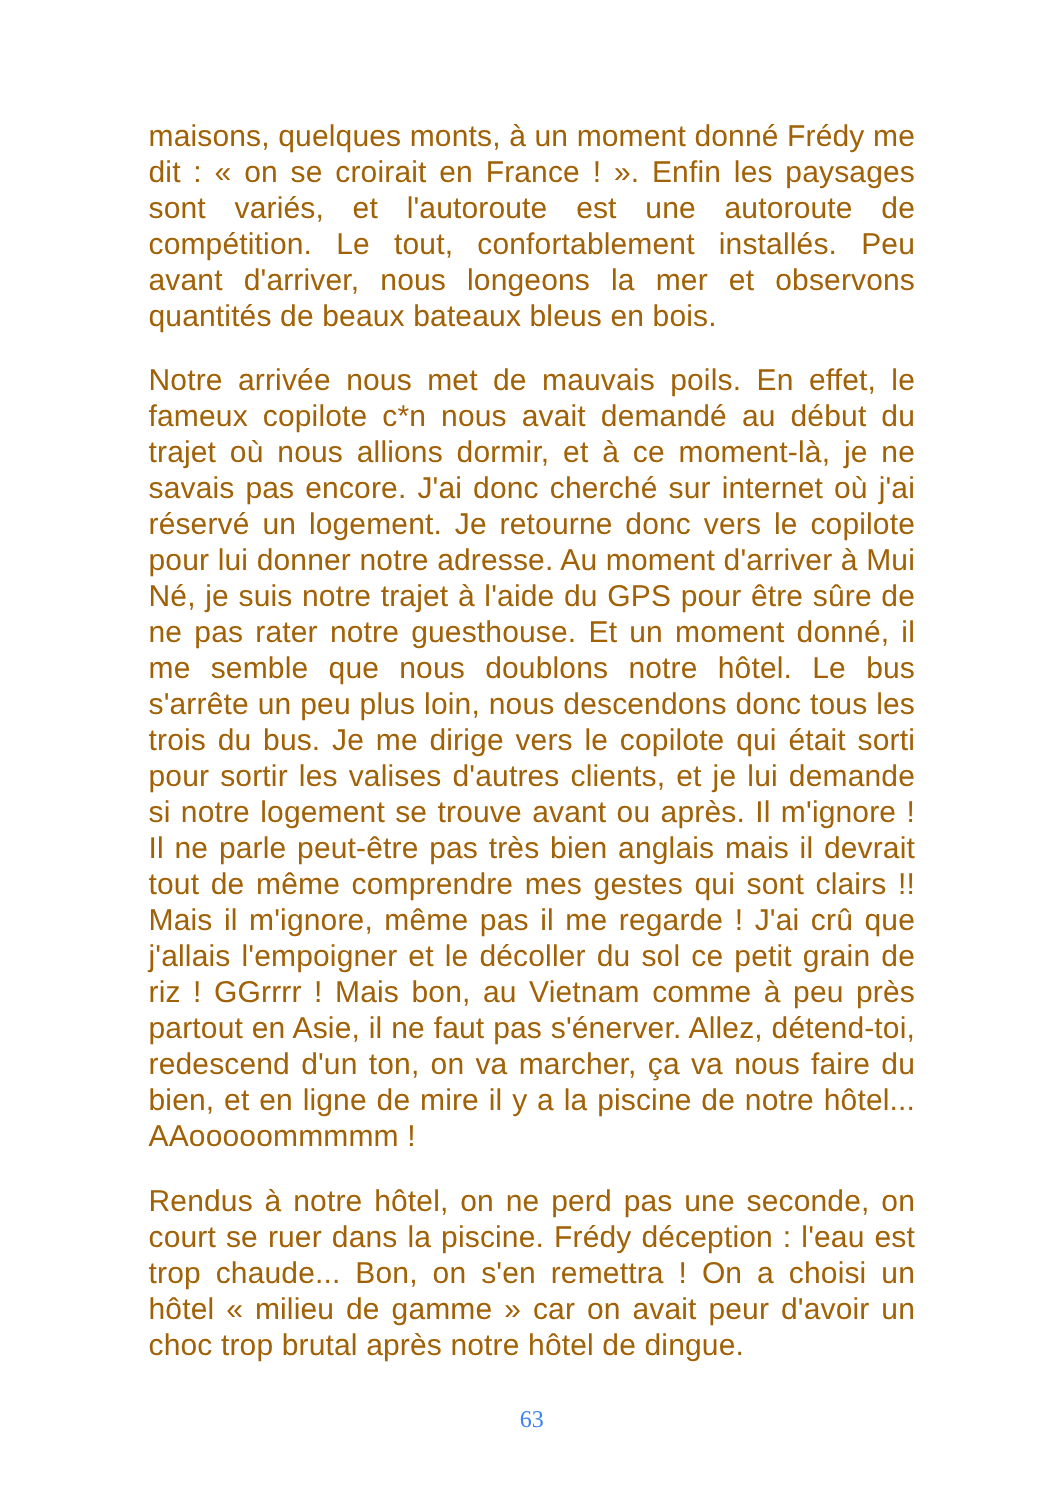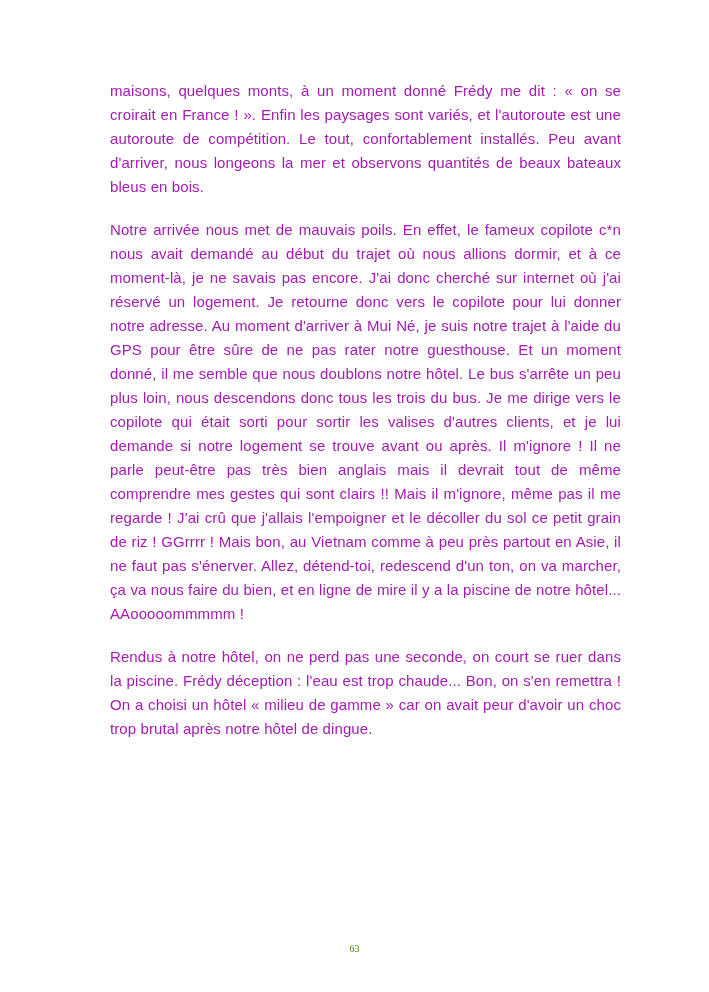--- a/index.html
+++ b/index.html
@@ -10,46 +10,46 @@
   .page {
     position: relative;
     width: 709px;
     height: 992px;
     background: #ffffff;
     overflow: hidden;
     font-family: "Liberation Sans", sans-serif;
   }
   .content {
     position: absolute;
-    left: 110px;
+    left: 99px;
     top: 79px;
     width: 511px;
-    color: #a21caf;
-    font-size: 15px;
+    color: #a16207;
+    font-size: 20px;
     line-height: 24px;
     text-align: justify;
     letter-spacing: 0.1px;
   }
   .para {
     margin: 0 0 19px 0;
   }
   .para:last-child {
     margin-bottom: 0;
   }
   .page-footer {
     position: absolute;
     left: 0;
     right: 0;
     bottom: 36px;
     text-align: center;
   }
   .page-number {
     font-family: "Liberation Serif", serif;
-    font-size: 10px;
-    color: #4d7c0f;
+    font-size: 16px;
+    color: #3b82f6;
   }
 </style>
 </head>
 <body>
 
 <div class="page">
 
   <main class="content">
     <p class="para">maisons, quelques monts, à un moment donné Frédy me dit : « on se croirait en France ! ». Enfin les paysages sont variés, et l'autoroute est une autoroute de compétition. Le tout, confortablement installés. Peu avant d'arriver, nous longeons la mer et observons quantités de beaux bateaux bleus en bois.</p>
     <p class="para">Notre arrivée nous met de mauvais poils. En effet, le fameux copilote c*n nous avait demandé au début du trajet où nous allions dormir, et à ce moment-là, je ne savais pas encore. J'ai donc cherché sur internet où j'ai réservé un logement. Je retourne donc vers le copilote pour lui donner notre adresse. Au moment d'arriver à Mui Né, je suis notre trajet à l'aide du GPS pour être sûre de ne pas rater notre guesthouse. Et un moment donné, il me semble que nous doublons notre hôtel. Le bus s'arrête un peu plus loin, nous descendons donc tous les trois du bus. Je me dirige vers le copilote qui était sorti pour sortir les valises d'autres clients, et je lui demande si notre logement se trouve avant ou après. Il m'ignore ! Il ne parle peut-être pas très bien anglais mais il devrait tout de même comprendre mes gestes qui sont clairs !! Mais il m'ignore, même pas il me regarde ! J'ai crû que j'allais l'empoigner et le décoller du sol ce petit grain de riz ! GGrrrr ! Mais bon, au Vietnam comme à peu près partout en Asie, il ne faut pas s'énerver. Allez, détend-toi, redescend d'un ton, on va marcher, ça va nous faire du bien, et en ligne de mire il y a la piscine de notre hôtel... AAooooommmmm !</p>

